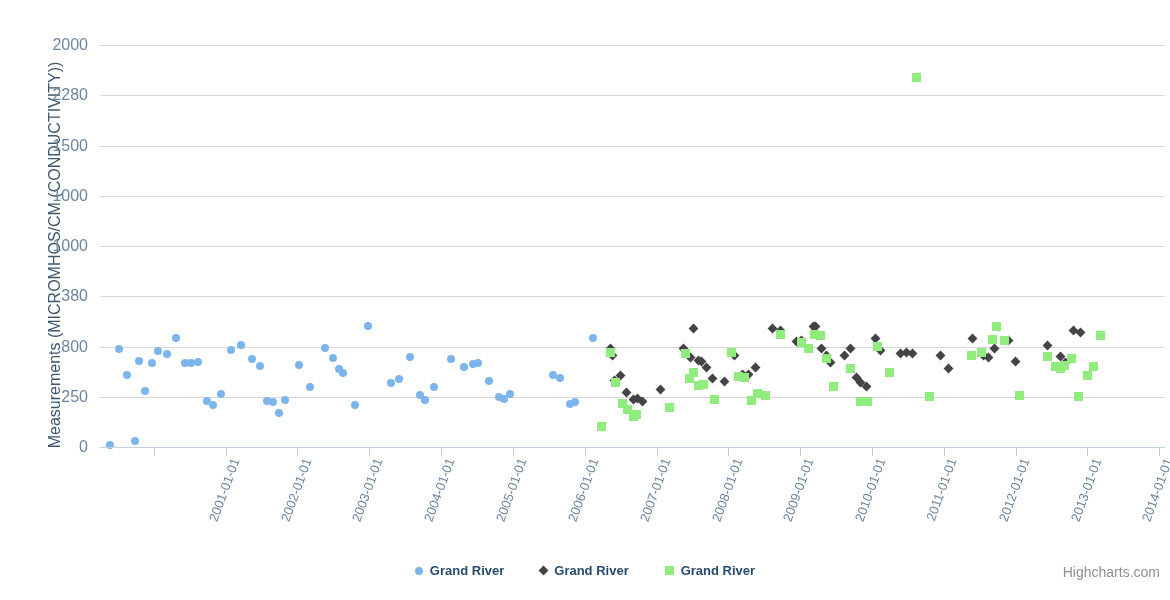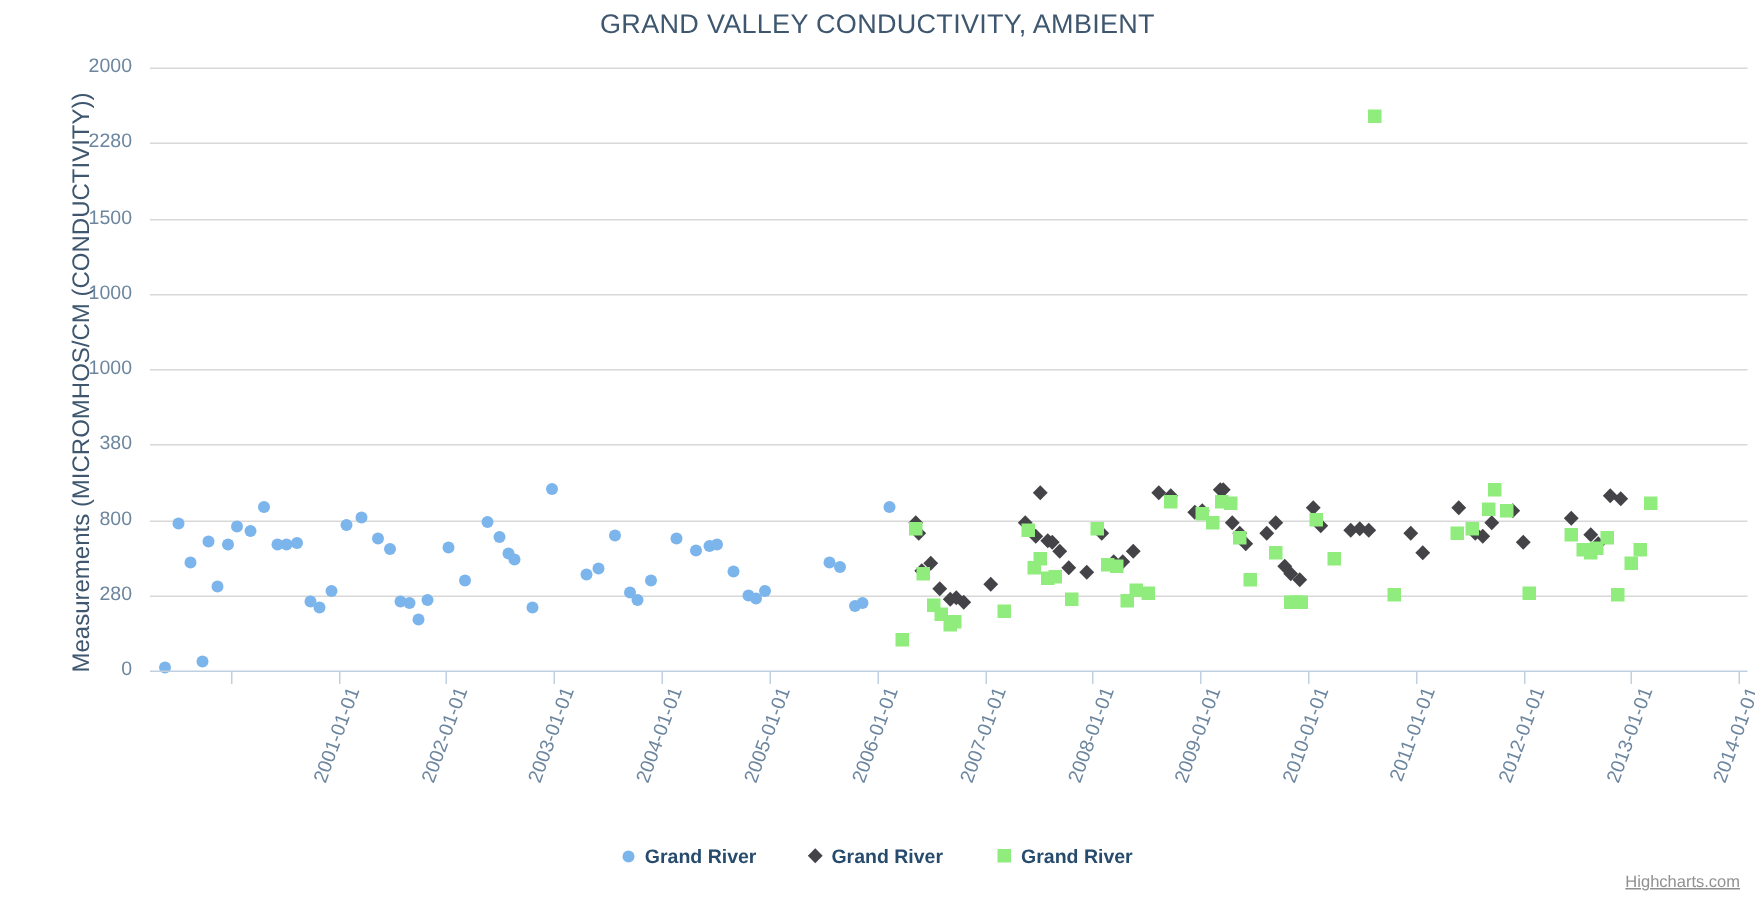--- a/index.html
+++ b/index.html
@@ -48,21 +48,21 @@
   }
   .axis-line{
     position:absolute;left:100px;top:447px;width:1065px;height:1px;
     background:#C0D0E0;
   }
 
   .ylabel{
     position:absolute;
     right:1082px;
     text-align:right;
-    font-size:13px;
+    font-size:16px;
     color:#6D869F;
     white-space:nowrap;
     line-height:1;
   }
 
   .tick{
     position:absolute;
     top:448px;width:1px;height:8px;background:#C0D0E0;
   }
   .xlabel{
@@ -99,36 +99,35 @@
   }
   .legend-item{display:flex;align-items:center;gap:7px;cursor:pointer;}
   .legend-label{
     font-size:13px;font-weight:bold;color:#274b6d;
   }
   .lg-circle{width:8px;height:8px;border-radius:50%;}
   .lg-diamond{width:7px;height:7px;transform:rotate(45deg);}
   .lg-square{width:9px;height:9px;}
 
   .credits{
-    position:absolute;right:10px;bottom:6px;
-    font-size:11px;color:#909090;text-decoration:underline;
+    position:absolute;right:10px;bottom:20px;
+    font-size:14px;color:#909090;
   }
 </style>
 </head>
 <body>
 
 <div id="chart-root">
 
-  <div class="chart-title">GRAND VALLEY CONDUCTIVITY, AMBIENT</div>
 
   <div class="y-axis-title">Measurements (MICROMHOS/CM (CONDUCTIVITY))</div>
 
   <div id="y-labels">
       <div class="ylabel" style="top: 439px;">0</div>
-      <div class="ylabel" style="top: 388.75px;">280</div>
+      <div class="ylabel" style="top: 388.75px;">250</div>
       <div class="ylabel" style="top: 338.5px;">800</div>
       <div class="ylabel" style="top: 288.25px;">380</div>
       <div class="ylabel" style="top: 238px;">1000</div>
       <div class="ylabel" style="top: 187.75px;">1000</div>
       <div class="ylabel" style="top: 137.5px;">1500</div>
       <div class="ylabel" style="top: 87.25px;">2280</div>
       <div class="ylabel" style="top: 37px;">2000</div>
     </div>
 
   <div class="plot" id="plot-area">

